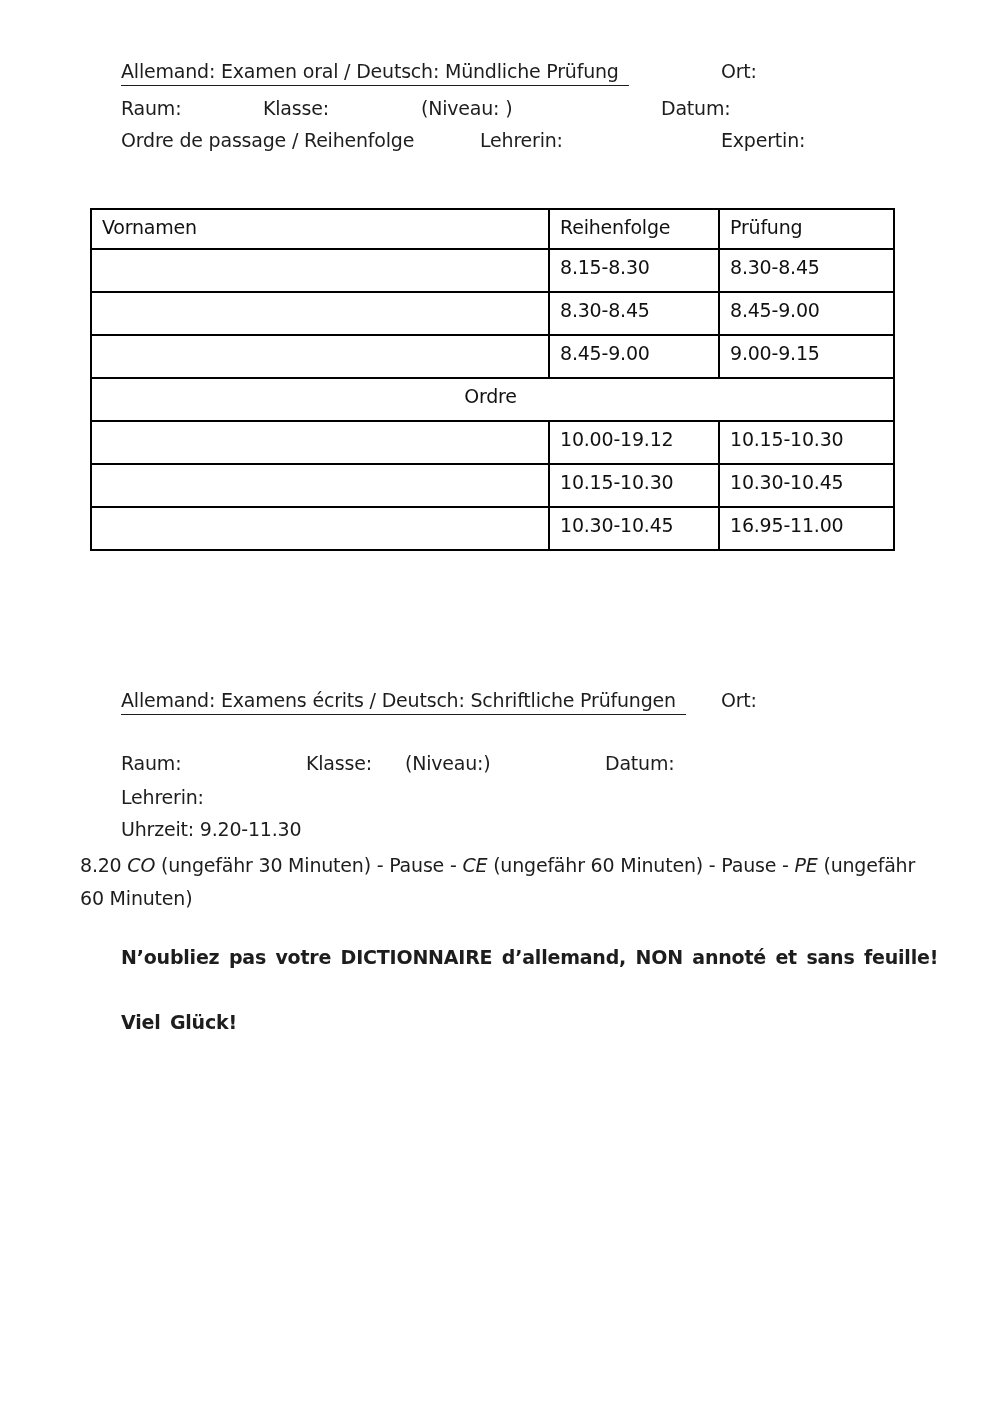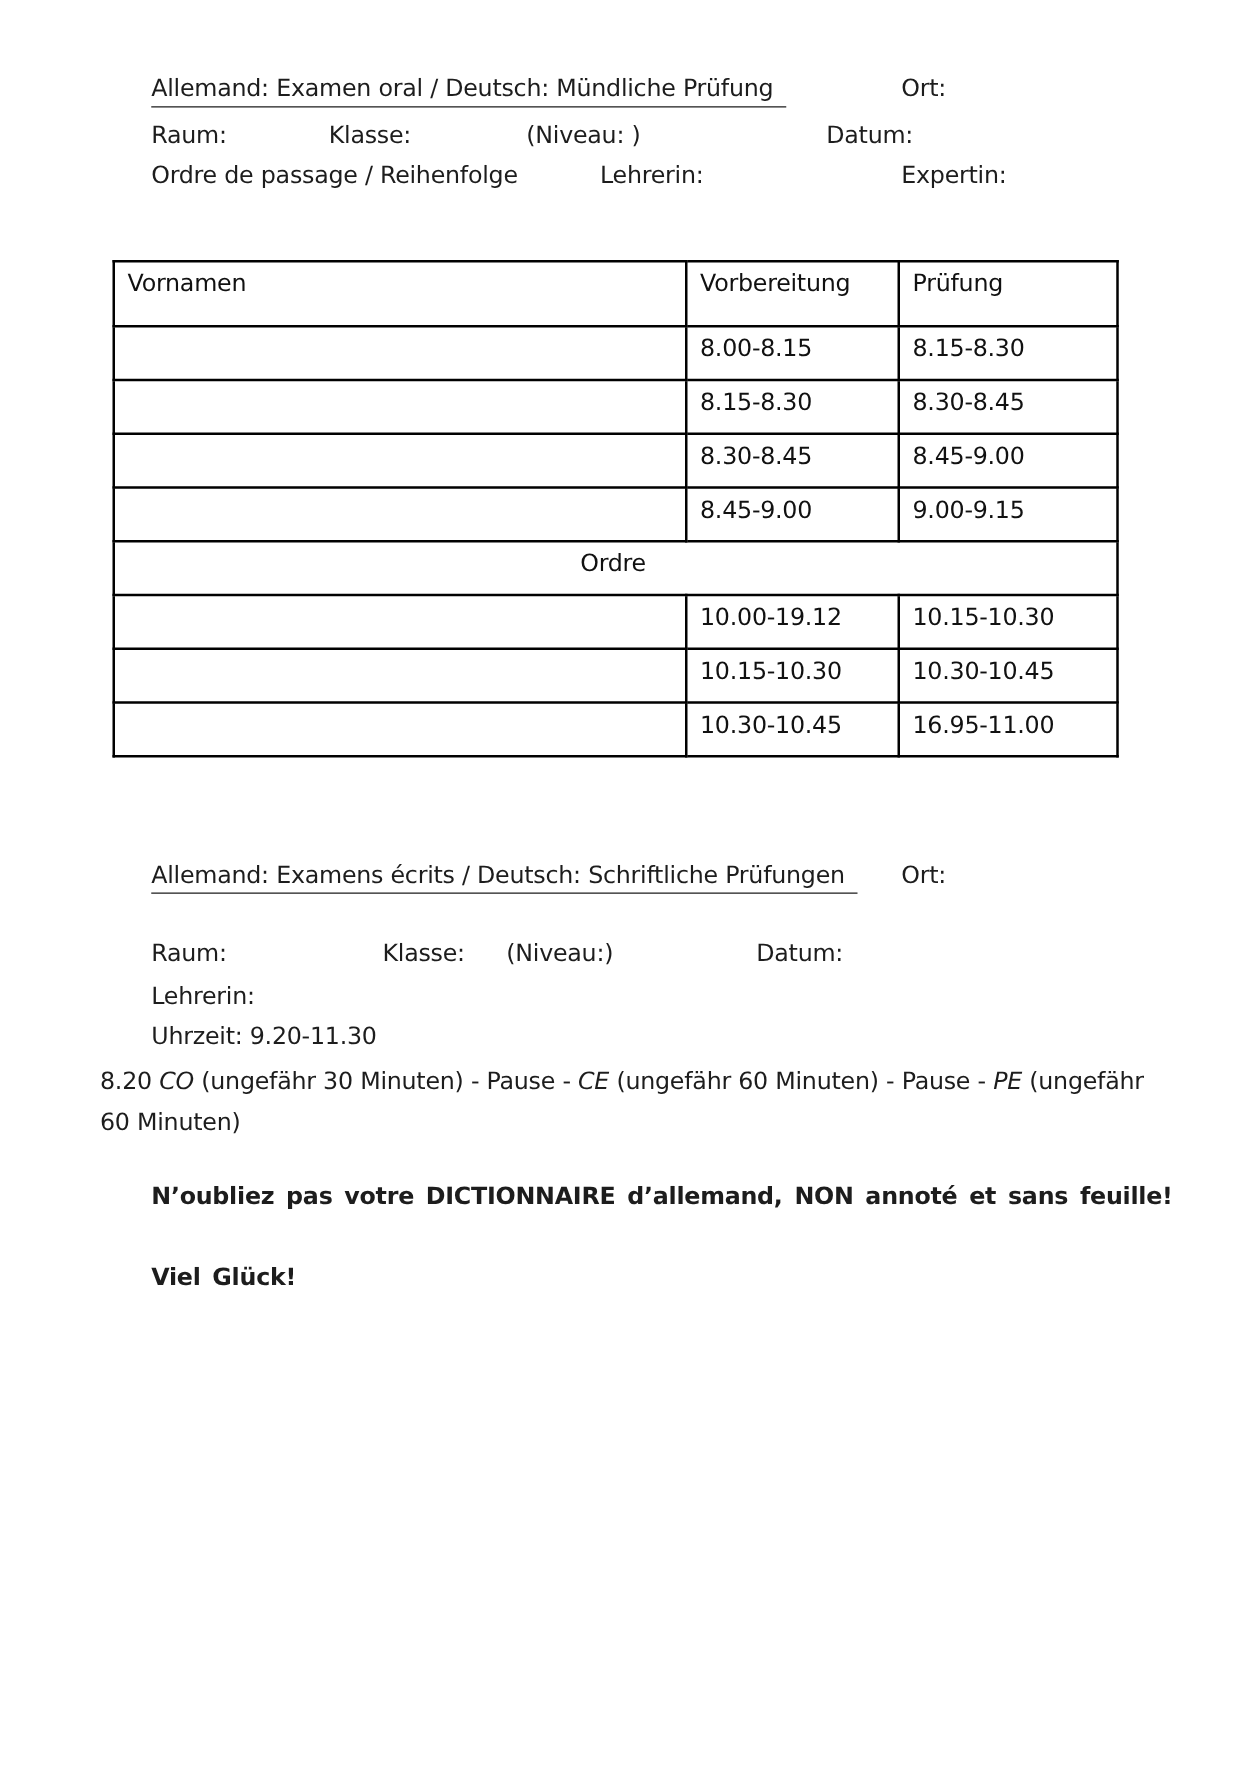--- a/index.html
+++ b/index.html
@@ -36,21 +36,21 @@
   }
   table.sched td, table.sched th {
     border: 2px solid #000;
     text-align: left;
     vertical-align: top;
     padding: 6px 4px 0 10px;
     font-weight: normal;
     white-space: nowrap;
     overflow: hidden;
   }
-  table.sched tr.hdr { height: 52px; }
+  table.sched tr.hdr { height: 40px; }
   table.sched tr { height: 43px; }
   td.pause-cell { text-align: center !important; padding-left: 0 !important; }
   .col-name { width: 458px; }
   .col-prep { width: 170px; }
   .col-exam { width: 175px; }
   .italic { font-style: italic; }
   .bold { font-weight: bold; word-spacing: 3px; }
   .para {
     position: absolute;
     left: 80px;
@@ -80,27 +80,22 @@
   <div class="line" style="top:129px;">
     <span style="left:93px;">Ordre de passage / Reihenfolge</span>
     <span style="left:452px;">Lehrerin:</span>
     <span style="left:693px;">Expertin:</span>
   </div>
 
   <table class="sched">
     <tbody>
         <tr class="hdr">
       <th class="col-name">Vornamen</th>
-      <th class="col-prep">Vorbereitung</th>
+      <th class="col-prep">Reihenfolge</th>
       <th class="col-exam">Prüfung</th>
-    </tr>
-    <tr>
-      <td></td>
-      <td>8.00-8.15</td>
-      <td>8.15-8.30</td>
     </tr>
     <tr>
       <td></td>
       <td>8.15-8.30</td>
       <td>8.30-8.45</td>
     </tr>
     <tr>
       <td></td>
       <td>8.30-8.45</td>
       <td>8.45-9.00</td>

